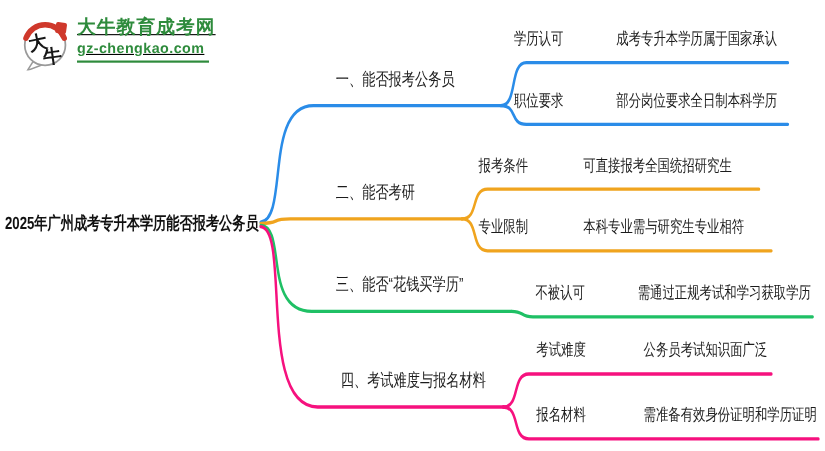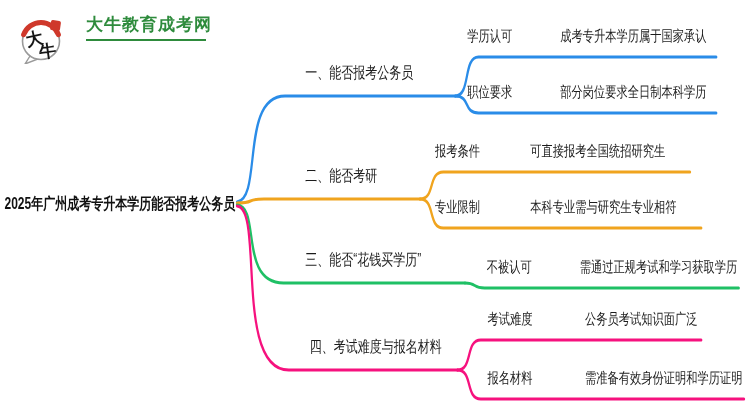--- a/index.html
+++ b/index.html
@@ -9,21 +9,21 @@
   .stage{position:absolute;left:0;top:0;width:1000px;height:410px;
          transform:scaleX(0.75);transform-origin:0 0;}
   .stage svg.lines{position:absolute;left:0;top:0;}
   .lbl{position:absolute;white-space:nowrap;color:#1c1c1c;line-height:22px;}
   .t-root{font-size:16px;font-weight:bold;color:#111;}
   .t-parent{font-size:16px;}
   .t-child{font-size:15px;}
   .t-detail{font-size:15px;}
   
   .logo{position:absolute;left:18px;top:14px;display:flex;align-items:flex-start;cursor:pointer;}
-  .logo-txt{margin-left:22px;}
+  .logo-txt{margin-left:6px;text-decoration:underline;}
   .logo-title{font-size:17px;font-weight:bold;color:#2e8b3c;line-height:22px;letter-spacing:1px;}
   .logo-domain{font-size:13px;font-weight:bold;color:#2e8b3c;line-height:16px;letter-spacing:.4px;}
   .logo-rule{width:120px;height:2px;background:#2e8b3c;margin-top:3px;}
 </style>
 </head>
 <body>
 
 <div class="canvas">
 
   <div class="stage">
@@ -74,17 +74,18 @@
     <svg width="46" height="50" viewBox="0 0 46 50">
       <path d="M12,42 L7,50 L20,45 Z" fill="#ffffff" stroke="#9a9a9a" stroke-width="1.4"></path>
       <circle cx="23" cy="27" r="18.5" fill="#ffffff" stroke="#9a9a9a" stroke-width="1.6"></circle>
       <path d="M5.6,20.7 A18.5,18.5 0 0 1 40.4,20.7" fill="none" stroke-width="5" stroke-linecap="round" stroke="#cf382b"></path>
       <rect x="32.5" y="6.5" width="10" height="10" rx="1.8" transform="rotate(8 37.5 11.5)" fill="#cf382b"></rect>
       <text x="8" y="31" font-size="17" font-weight="bold" fill="#161616" transform="rotate(-12 14 26)">大</text>
       <text x="21" y="43" font-size="17" font-weight="bold" fill="#161616" transform="rotate(-8 28 36)">牛</text>
     </svg>
     <div class="logo-txt">
       <div class="logo-title">大牛教育成考网</div>
+      <div class="logo-domain">gz-chengkao.com</div>
       <div class="logo-rule"></div>
     </div>
   </div>
 
 </div>
 
 </body></html>

